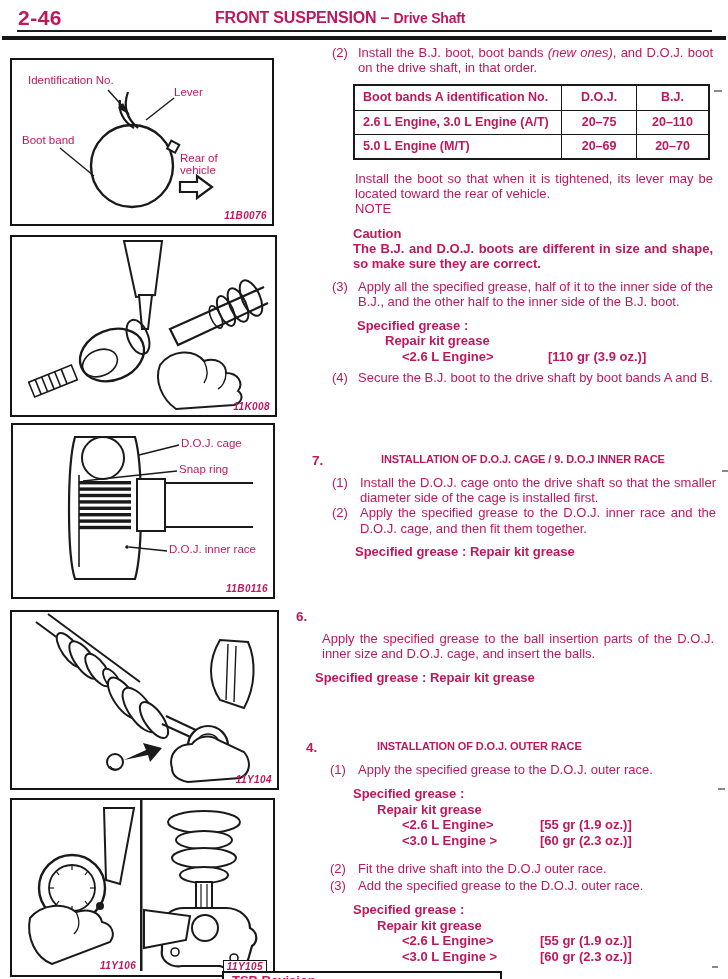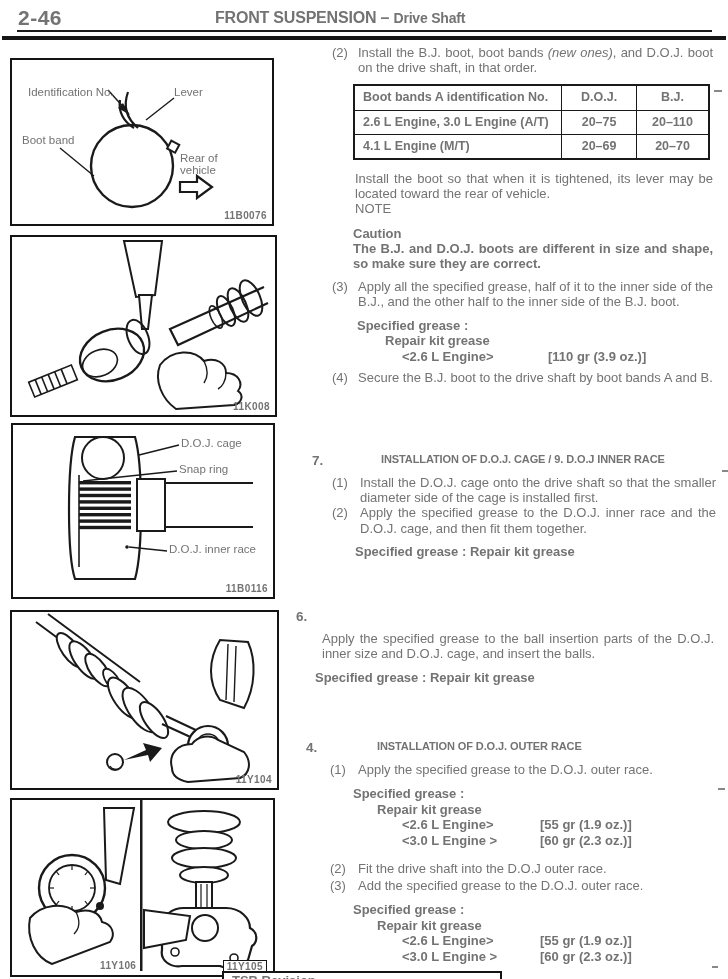--- a/index.html
+++ b/index.html
@@ -1,30 +1,30 @@
 <!DOCTYPE html>
 <html><head>
 <meta charset="utf-8">
 <style>
   html,body{margin:0;padding:0;background:#e8e8e4;}
   .page{
     position:relative;width:728px;height:979px;background:#ffffff;
-    font-family:"Liberation Sans", sans-serif;color:#737373;overflow:hidden;
+    font-family:"Liberation Sans", sans-serif;color:#be185d;overflow:hidden;
     margin:0 auto;
   }
   .abs{position:absolute;}
   
   .pagenum{font-size:21px;font-weight:bold;letter-spacing:.5px;}
   .htitle{font-size:16px;font-weight:bold;letter-spacing:-.2px;white-space:nowrap;}
   .htitle .sub{font-size:14px;}
   .rule-thin{background:#1c1c1c;}
   .rule-thick{background:#161616;}
   
   .figbox{position:absolute;border:2px solid #141414;background:#fff;}
-  .figcode{position:absolute;font-size:10px;font-weight:bold;letter-spacing:.4px;}
+  .figcode{position:absolute;font-size:10px;font-weight:bold;letter-spacing:.4px;font-style:italic;}
   .figlabel{position:absolute;font-size:11.5px;white-space:nowrap;}
   .codebox{border:1.5px solid #141414;background:#fff;padding:0 3px;}
   svg{display:block;}
   
   .body13{font-size:13px;line-height:15.2px;}
   .step{display:flex;}
   .step .n{flex:none;width:26px;}
   .step .t{flex:1;text-align:justify;}
   .bold{font-weight:bold;}
   .sec-num{font-size:13.5px;font-weight:bold;}
@@ -59,21 +59,21 @@
         <path d="M116,32 C111,46 114,58 126,68" stroke-width="2.2"></path>
         <path d="M108,40 C106,52 112,62 122,68" stroke-width="2.2"></path>
         <line x1="96" y1="30" x2="114" y2="50" stroke-width="1.4"></line>
         <path d="M118,55 L106,48 L111,43 Z" fill="#1a1a1a" stroke="none"></path>
         <line x1="162" y1="38" x2="134" y2="60" stroke-width="1.4"></line>
         <line x1="48" y1="88" x2="82" y2="116" stroke-width="1.4"></line>
         <rect x="157" y="82" width="9" height="9" stroke-width="2" fill="#fff" transform="rotate(28 161 86)"></rect>
         <path d="M168,122 h17 v-6 l15,11 l-15,11 v-6 h-17 Z" stroke-width="2.2" fill="#fff"></path>
       </g>
     </svg>
-    <div class="figlabel" style="left:16px;top:14px;margin-top:12px;">Identification No.</div>
+    <div class="figlabel" style="left:16px;top:14px;">Identification No.</div>
     <div class="figlabel" style="left:162px;top:26px;">Lever</div>
     <div class="figlabel" style="left:10px;top:74px;">Boot band</div>
     <div class="figlabel" style="left:168px;top:92px;">
       <div>Rear of</div>
       <div>vehicle</div>
     </div>
     <div class="figcode" style="right:5px;bottom:3px;">11B0076</div>
   </div>
 
   <div class="figbox" style="left:10px;top:235px;width:263px;height:178px;">
@@ -213,21 +213,21 @@
         <th style="width:222px;">Boot bands A identification No.</th>
         <th class="c" style="width:64px;">D.O.J.</th>
         <th class="c" style="width:64px;margin-left:33px;">B.J.</th>
       </tr>
       <tr>
         <td>2.6 L Engine, 3.0 L Engine (A/T)</td>
         <td class="c">20–75</td>
         <td class="c">20–110</td>
       </tr>
       <tr>
-        <td>4.1 L Engine (M/T)</td>
+        <td>5.0 L Engine (M/T)</td>
         <td class="c">20–69</td>
         <td class="c">20–70</td>
       </tr>
     </tbody>
       </table>
 
     <div style="margin:11px 0 0 23px;">
       <div style="text-align:justify;">Install the boot so that when it is tightened, its lever may be located toward the rear of vehicle.</div>
       <div>NOTE</div>
     </div>

